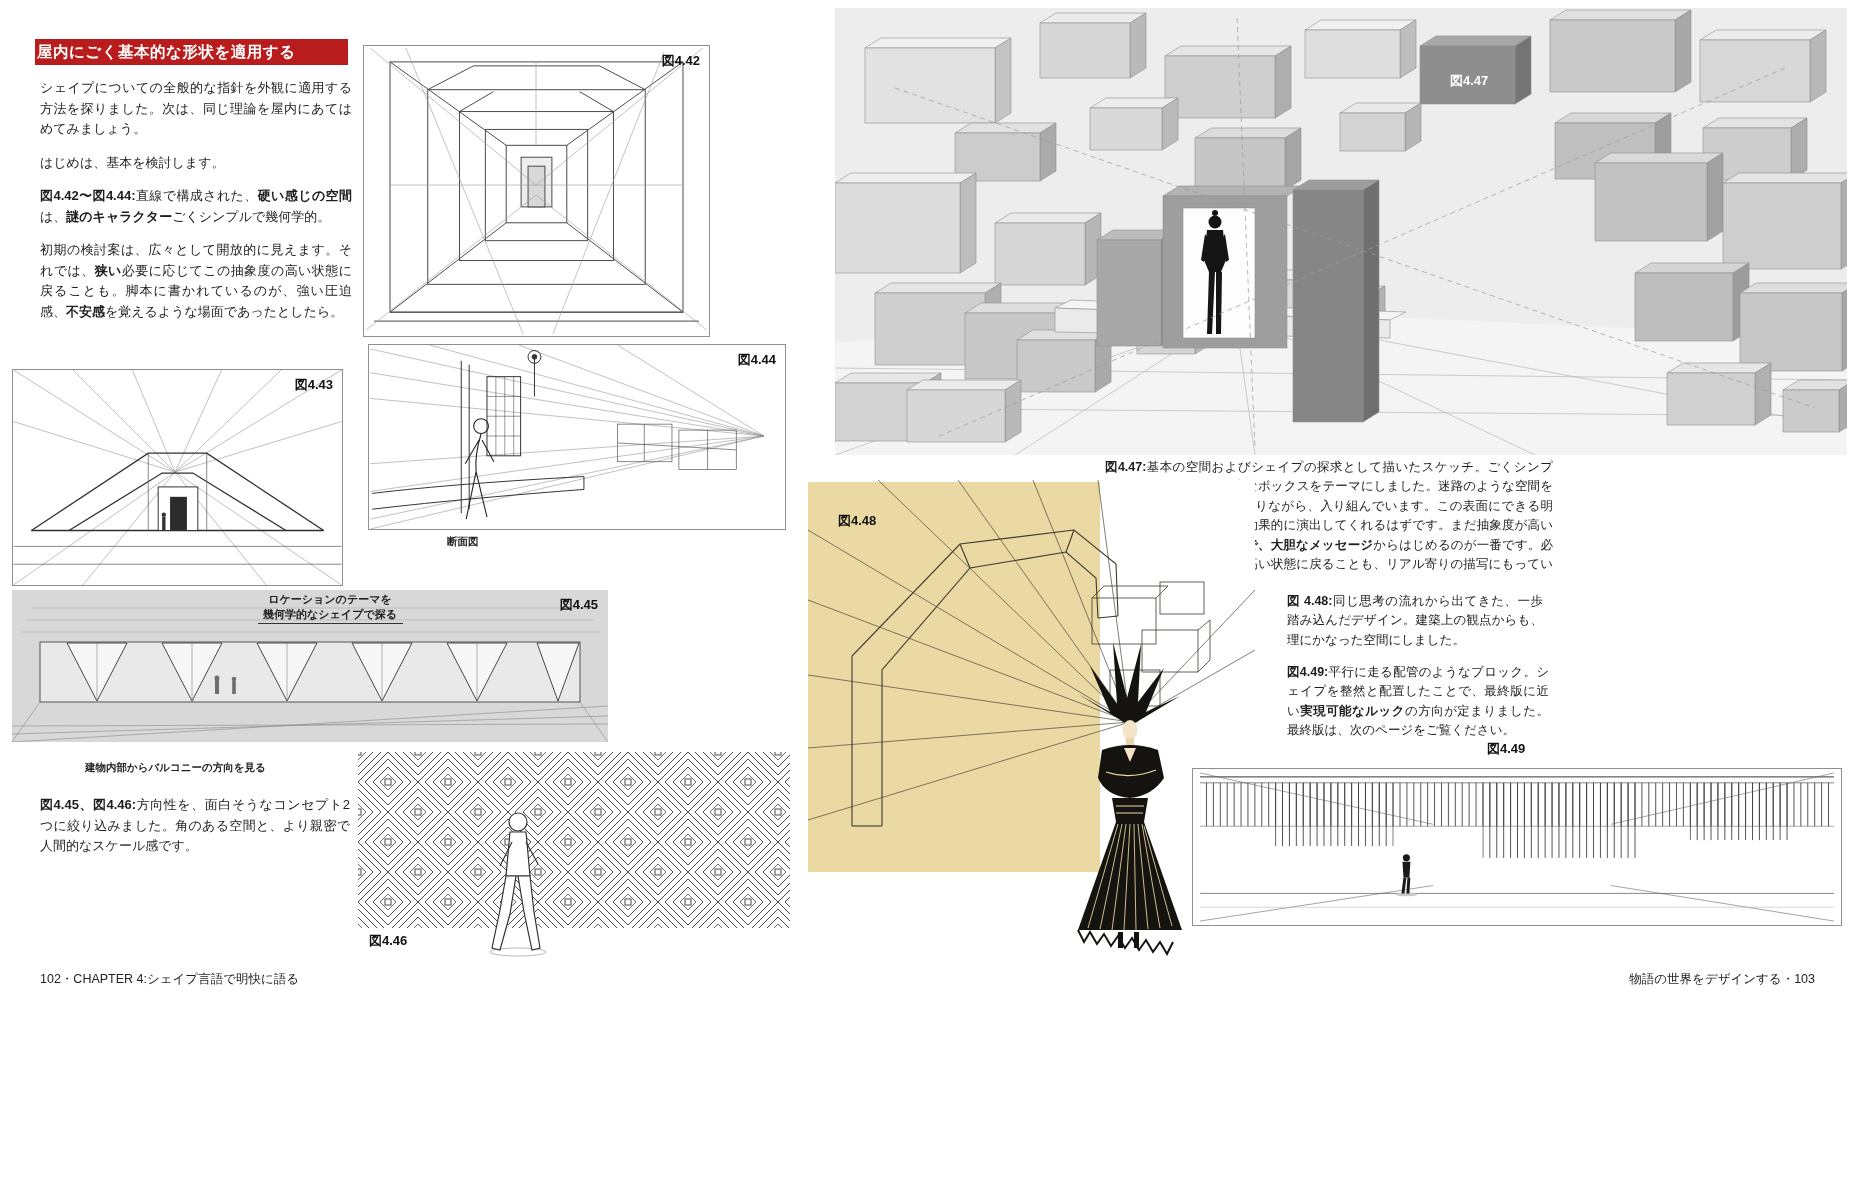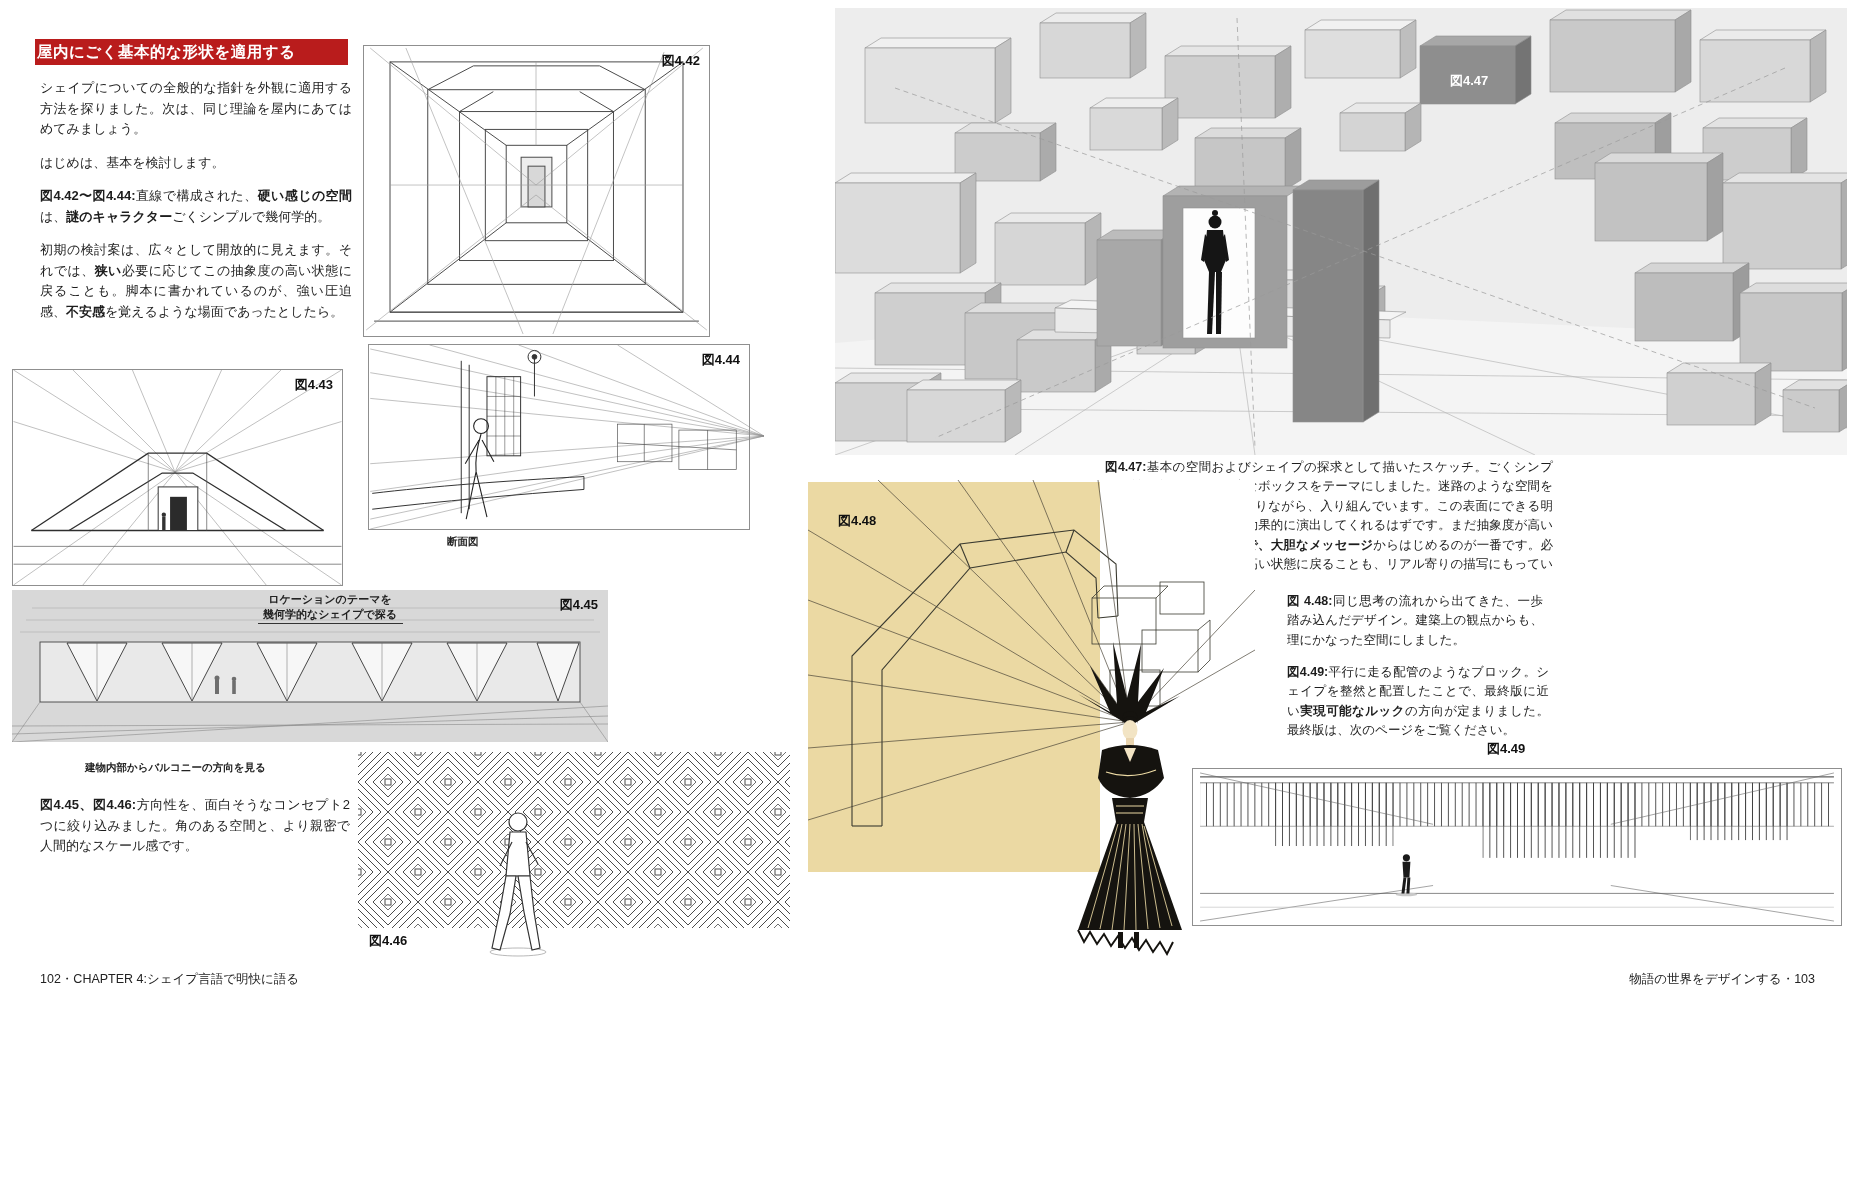--- a/index.html
+++ b/index.html
@@ -100,21 +100,21 @@
         <line x1="195" y1="84" x2="195" y2="162"></line>
       </g>
       <rect x="146" y="118" width="40" height="44" fill="#ffffff" stroke="#333"></rect>
       <rect x="158" y="128" width="17" height="34" fill="#2b2b2b"></rect>
       <circle cx="151.7" cy="146" r="2.2" fill="#333"></circle>
       <rect x="150" y="148" width="3.4" height="14" fill="#333"></rect>
     </svg>
     <span class="fig-label-in" style="right:9px; top:6px;">図4.43</span>
   </div>
 
-  <div class="figure bordered" style="left:368px; top:344px; width:382px; height:186px;">
+  <div class="figure bordered" style="left:368px; top:344px; width:418px; height:186px;">
     <svg viewBox="0 0 418 186" width="416" height="184">
       <g stroke="#8c8c8c" stroke-width="0.55" fill="none">
         <line x1="0" y1="4" x2="398" y2="92"></line>
         <line x1="0" y1="28" x2="398" y2="92"></line>
         <line x1="0" y1="54" x2="398" y2="92"></line>
         <line x1="0" y1="120" x2="398" y2="92"></line>
         <line x1="0" y1="148" x2="398" y2="92"></line>
         <line x1="0" y1="176" x2="398" y2="92"></line>
         <line x1="60" y1="0" x2="398" y2="92"></line>
         <line x1="150" y1="0" x2="398" y2="92"></line>

